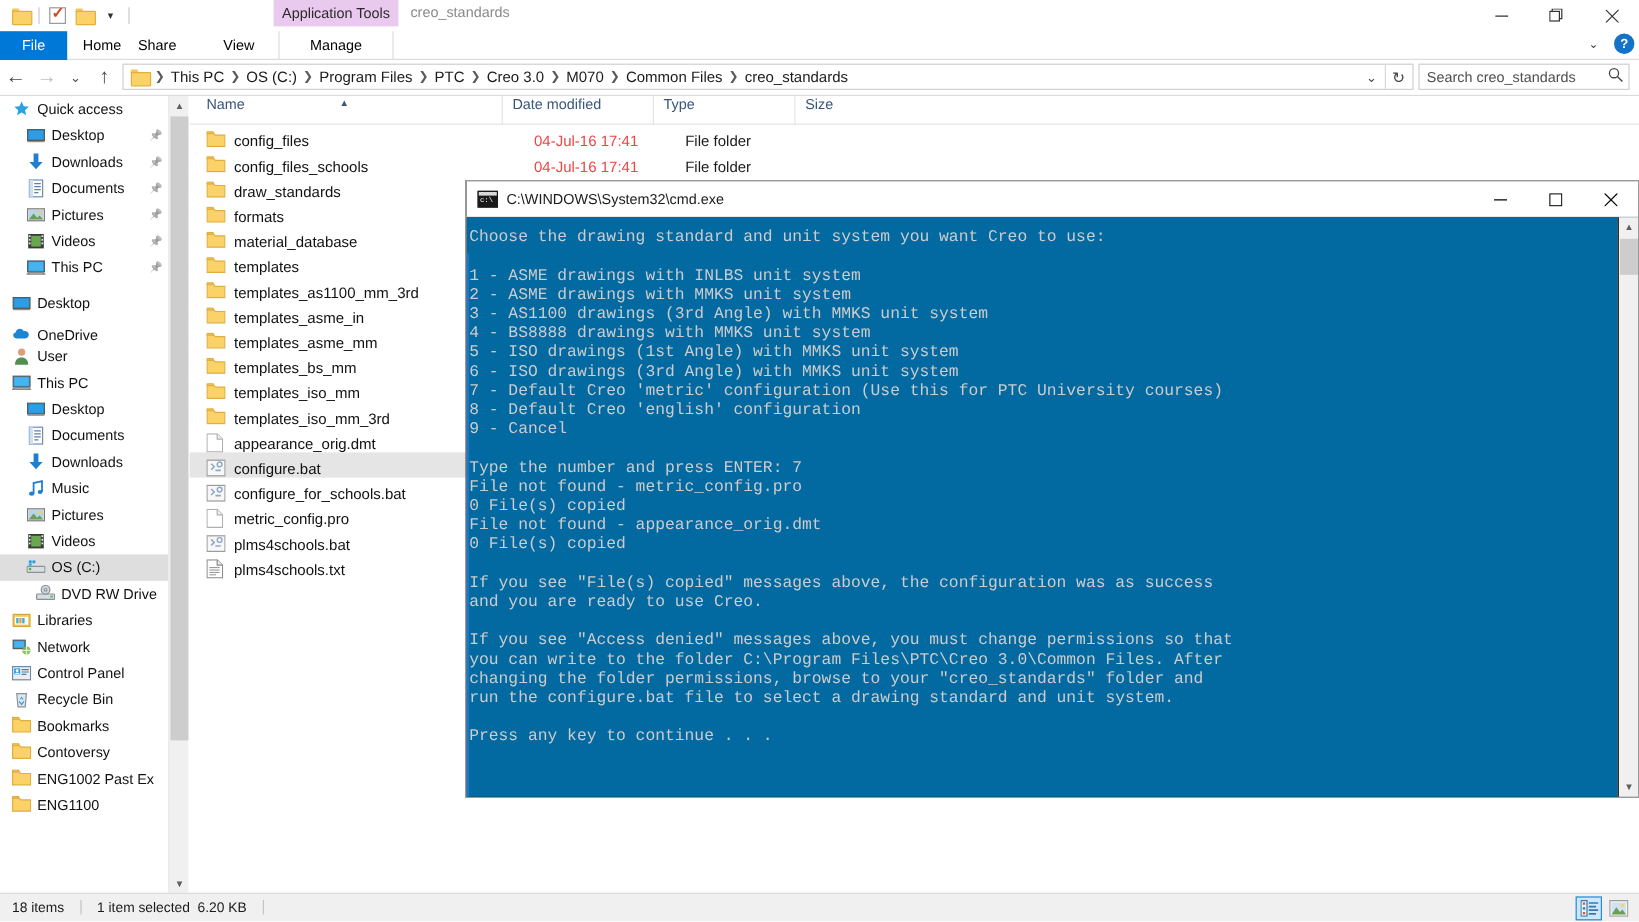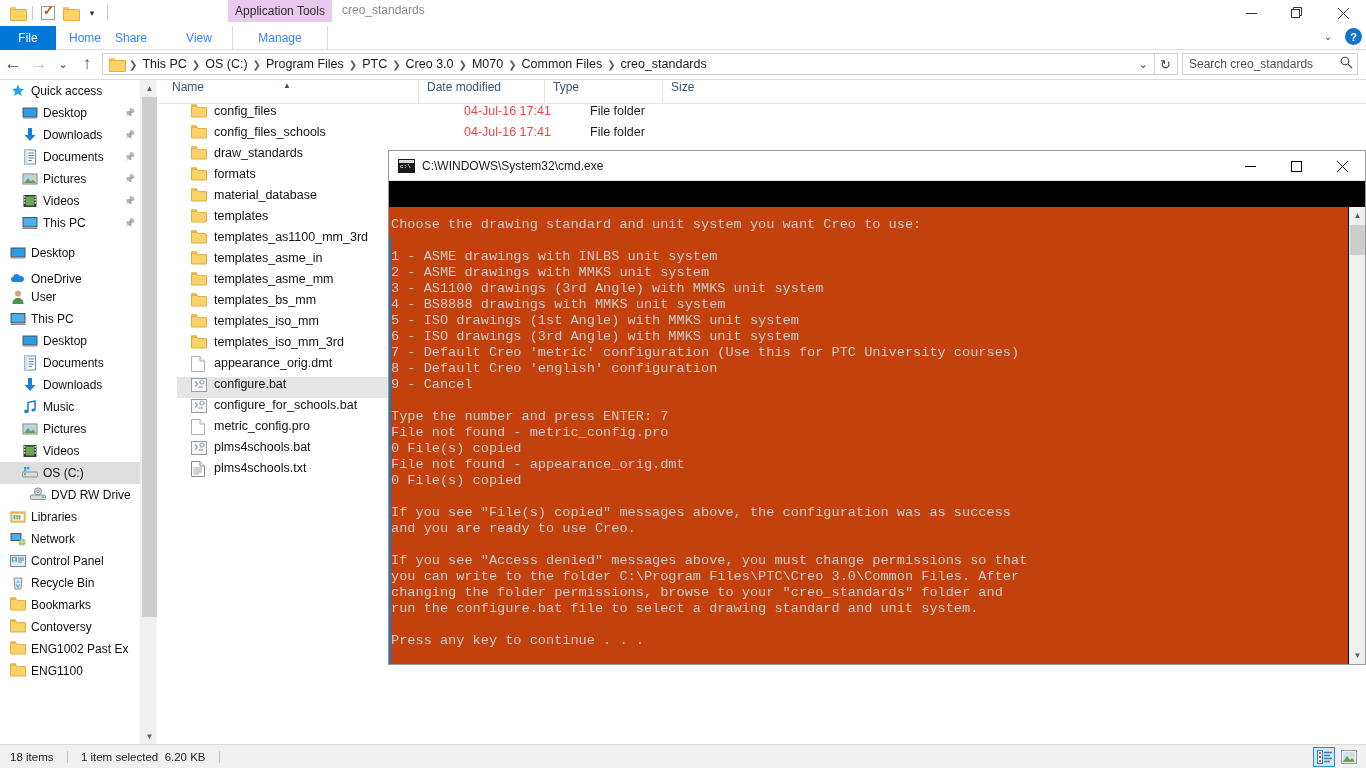--- a/index.html
+++ b/index.html
@@ -52,21 +52,21 @@
   .wbtn { width: 46px; height: 26px; display: flex; align-items: center; justify-content: center; }
   .wbtn svg { display: block; }
 
   
   .ribbon {
     position: absolute; left: 0; top: 26px; width: 1366px; height: 24px;
     background: #ffffff; border-bottom: 1px solid #dcdcdc;
   }
   .rtab {
     position: absolute; top: 0; height: 24px; font-size: 12px;
-    display: flex; align-items: center; justify-content: center; color: #3b82f6;
+    display: flex; align-items: center; justify-content: center; color: #000000;
     padding: 0 14px;
   }
   .rtab.file { left: 0; width: 56px; background: #0078d7; color: #fff; }
   .rtab.home { left: 60px; width: 50px; }
   .rtab.share { left: 104px; width: 54px; }
   .rtab.view { left: 176px; width: 46px; align-items: center; }
   .rtab.manage { left: 232px; width: 96px; border-left: 1px solid #ddd; border-right: 1px solid #ddd; }
   .ribbon-right { position: absolute; right: 4px; top: 2px; display: flex; align-items: center; gap: 6px; }
   .rr-caret { font-size: 10px; color: #444; width: 22px; text-align: center; }
   .help-ic {
@@ -132,22 +132,22 @@
     position: absolute; left: 158px; top: 0; width: 1208px; height: 665px; background: #fff;
   }
   .colhdr { height: 24px; border-bottom: 1px solid #e4e4e4; position: relative; }
   .col {
     position: absolute; top: 0; height: 24px; font-size: 12px; color: #39557c;
     display: flex; align-items: flex-start; padding-left: 8px; border-left: 1px solid #e4e4e4;
   }
   .col.first { border-left: none; padding-left: 14px; }
   .sortcaret { position: absolute; font-size: 8px; color: #39557c; }
   .frow {
-    height: 21px; display: flex; align-items: flex-start; font-size: 12.5px; color: #111;
-    padding-left: 14px; white-space: nowrap; margin-left: 19px;
+    height: 21px; display: flex; align-items: flex-end; font-size: 12.5px; color: #111;
+    padding-left: 14px; white-space: nowrap;
   }
   .frow.sel { background: #e5e5e5; }
   .frow .fname { margin-left: 7px; width: 250px; overflow: hidden; }
   .frow .fdate { width: 126px; color: #ef4444; }
   .frow .ftype { width: 118px; color: #1b1b1b; }
   .frow .fsize { width: 70px; text-align: right; }
 
   
   .statusbar {
     position: absolute; left: 0; top: 744px; width: 1366px; height: 24px;
@@ -177,23 +177,22 @@
     content: ""; position: absolute; left: 0; top: 0; right: 0; height: 3px; background: #d9d9d9;
   }
   .cmd-ic::after {
     content: "c:\\"; position: absolute; left: 1px; top: 2px; font-size: 6px; color: #fff;
     font-family: "Liberation Mono", monospace; line-height: 9px;
   }
   .cmd-title-text { font-size: 12px; color: #1b1b1b; margin-left: 7px; }
   .cmd-wbtns { position: absolute; right: 0; top: 0; display: flex; height: 30px; }
   .cmd-wbtn { width: 46px; height: 30px; display: flex; align-items: center; justify-content: center; }
   .cmd-body {
-    position: absolute; left: 0; top: 30px; right: 0; bottom: 0; background: #c2410c;
+    position: absolute; left: 0; top: 30px; right: 0; bottom: 0; background: #0369a1;
     display: flex;
-    margin-top: 26px;
   }
   .cmd-text {
     flex: 1; padding: 10px 0 0 2px; color: #cccccc;
     font-family: "Liberation Mono", monospace; font-size: 13.6px; line-height: 16px;
     white-space: pre; overflow: hidden;
   }
   .cmd-scroll {
     width: 17px; background: #f0f0f0; border-left: 1px solid #000; position: relative;
   }
   .cmd-sb-arrow { width: 17px; height: 17px; display: flex; align-items: center; justify-content: center; font-size: 8px; color: #606060; }

